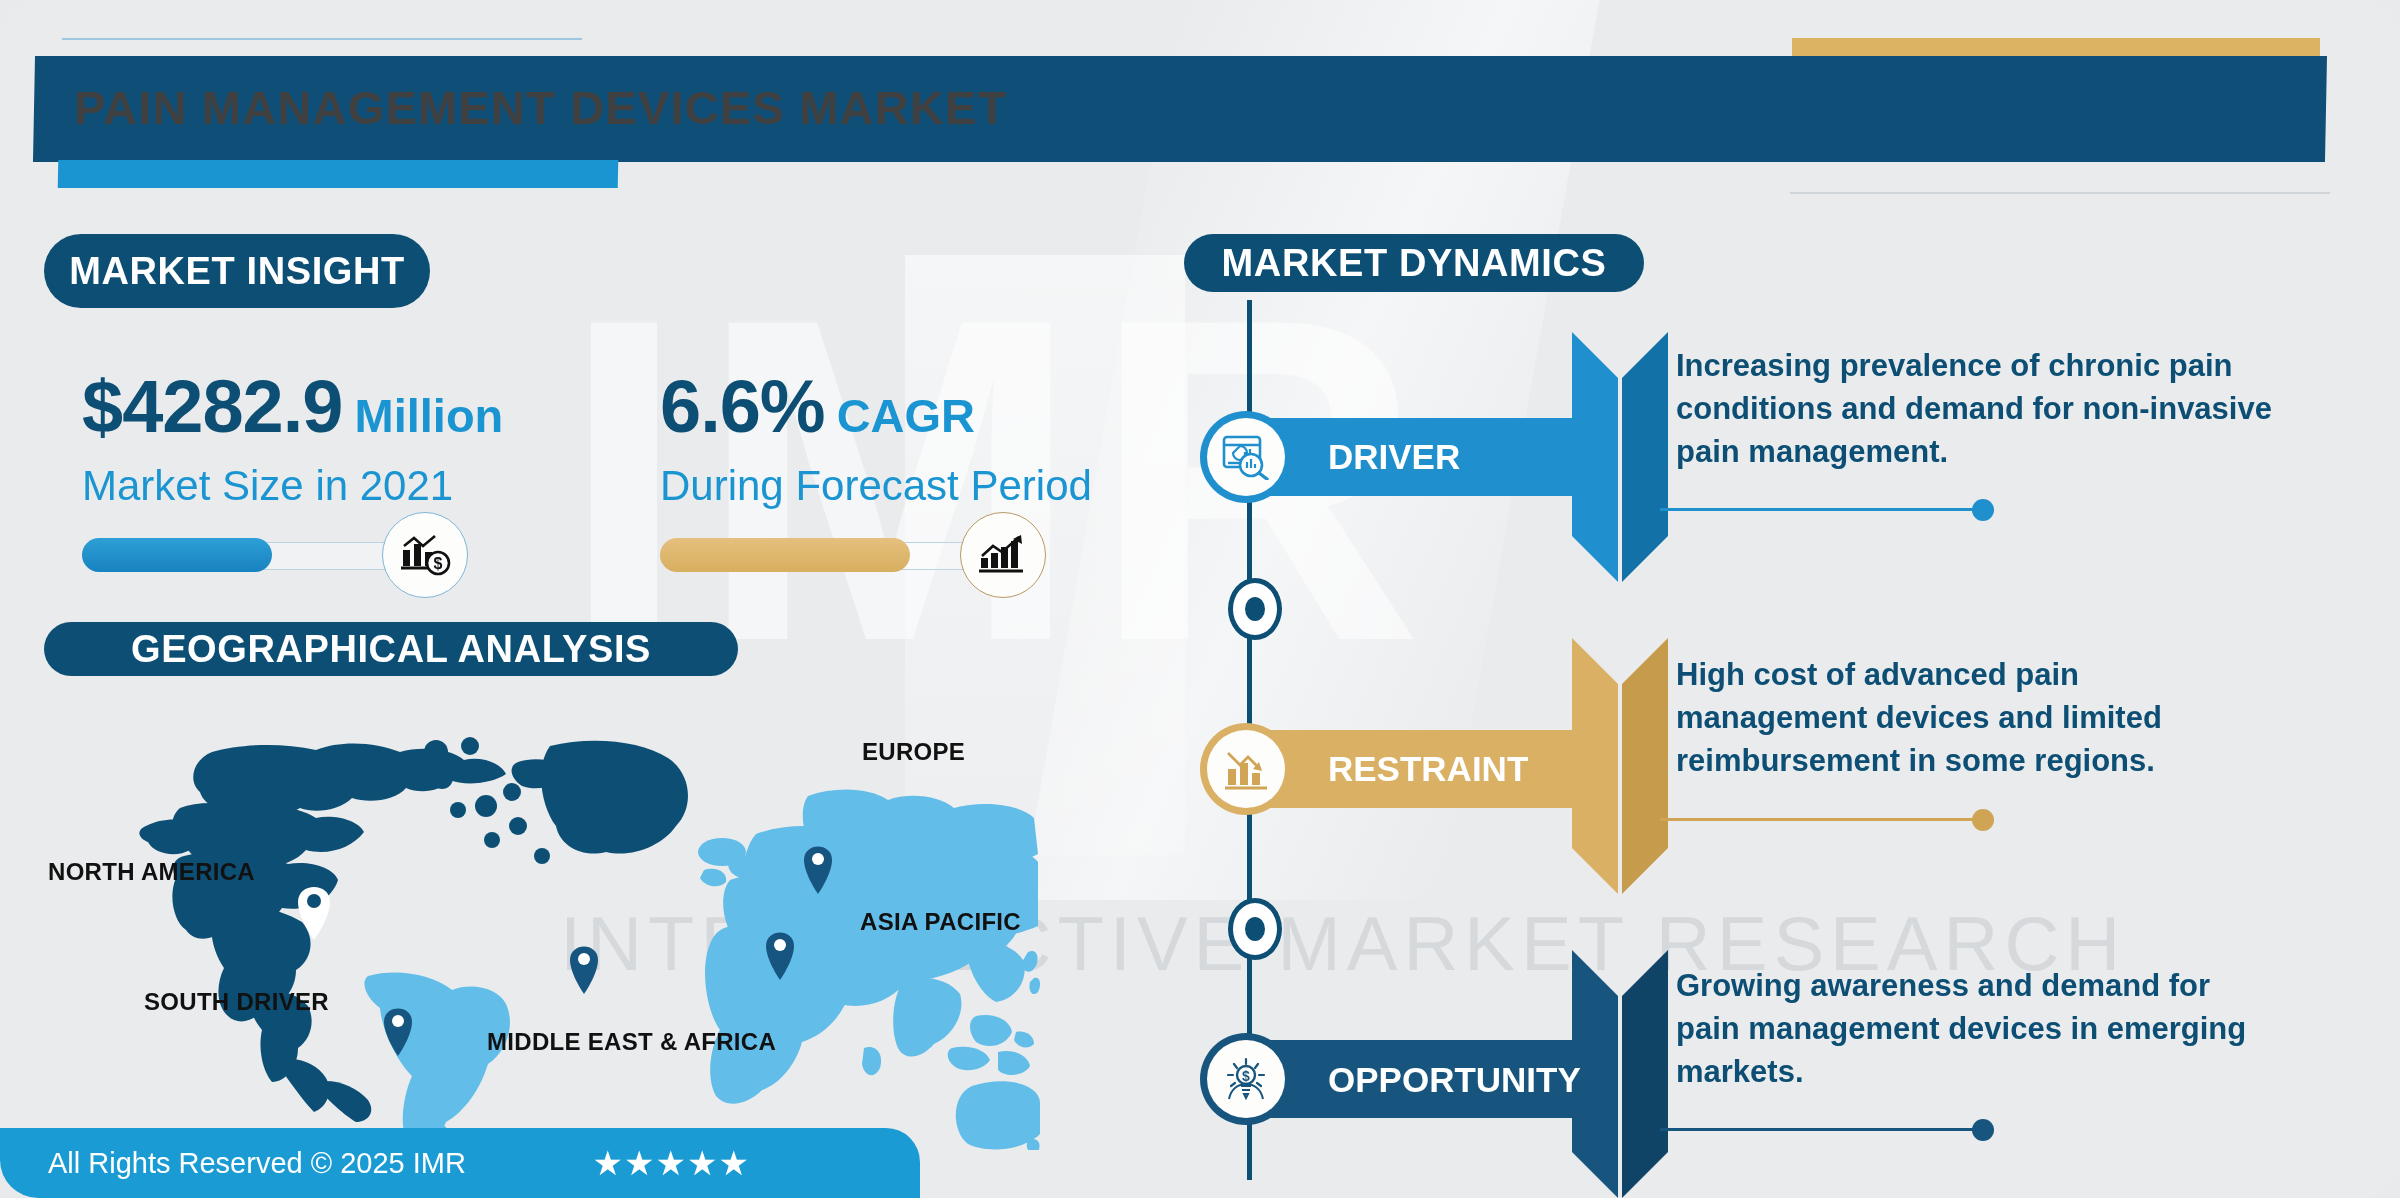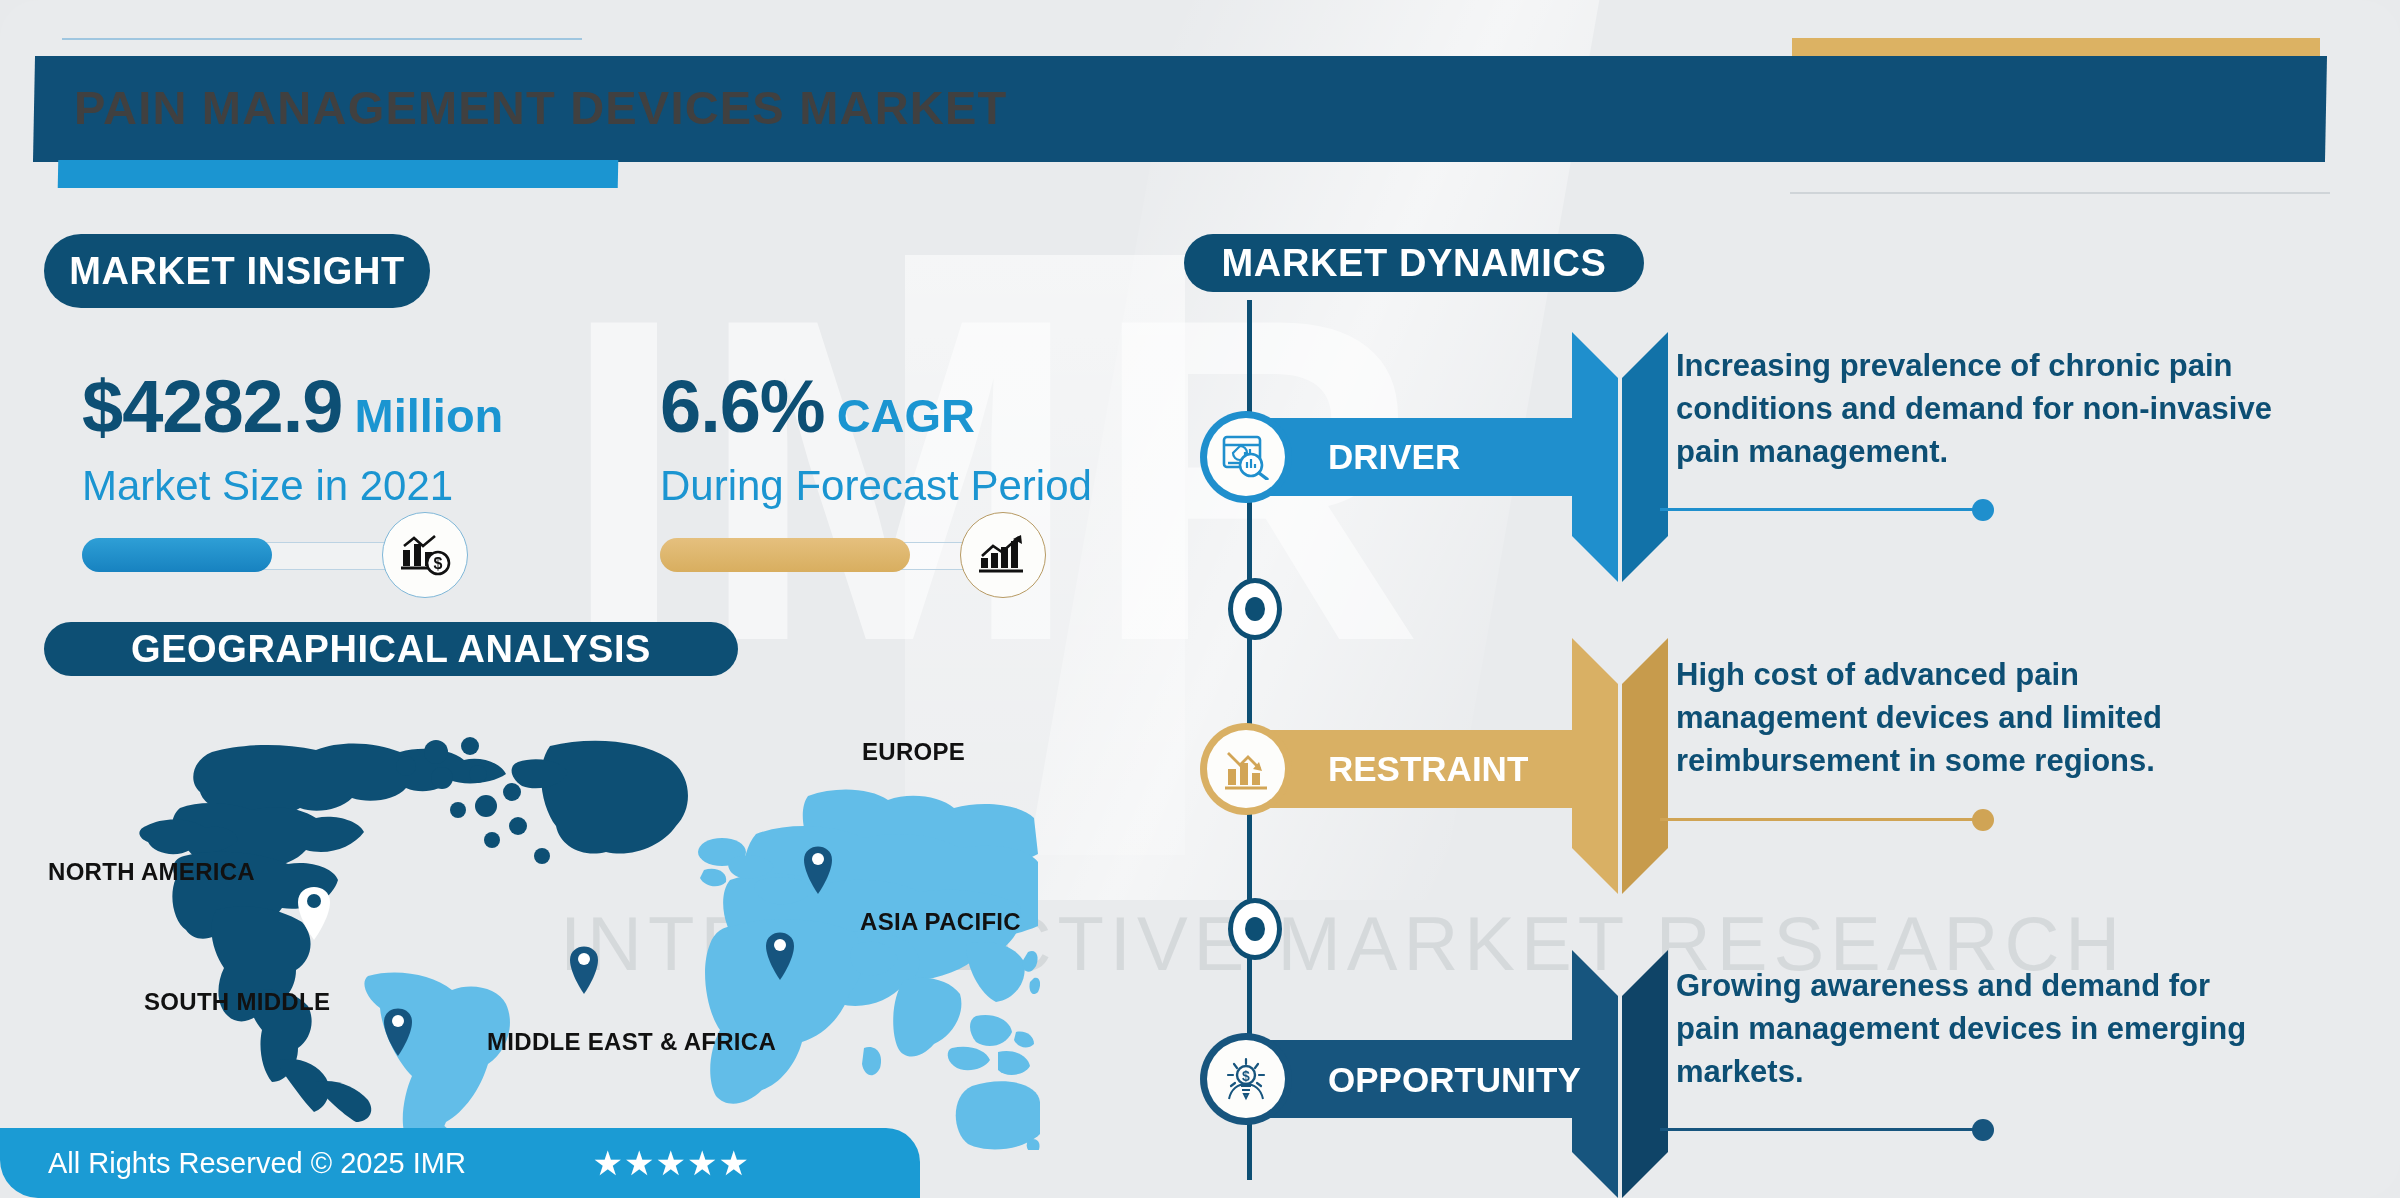--- a/index.html
+++ b/index.html
@@ -350,21 +350,21 @@
         <circle cx="660" cy="215" r="6" fill="#ffffff"></circle>
       </g>
       <g>
         <path d="M450 230 C450 212 478 212 478 230 C478 244 464 264 464 264 C464 264 450 244 450 230 Z" fill="#16557f"></path>
         <circle cx="464" cy="229" r="6" fill="#ffffff"></circle>
       </g>
     </svg>
   </div>
 
   <div class="map-label" style="left:48px;top:858px;">NORTH AMERICA</div>
-  <div class="map-label" style="left:144px;top:988px;">SOUTH MIDDLE</div>
+  <div class="map-label" style="left:144px;top:988px;">SOUTH DRIVER</div>
   <div class="map-label" style="left:862px;top:738px;">EUROPE</div>
   <div class="map-label" style="left:860px;top:908px;">ASIA PACIFIC</div>
   <div class="map-label" style="left:487px;top:1028px;">MIDDLE EAST &amp; AFRICA</div>
 
   <div class="pill" id="pill-dyn">MARKET DYNAMICS</div>
 
   <div class="dyn-spine"></div>
   <div class="node" id="node-1">
       <i></i>
     </div>

